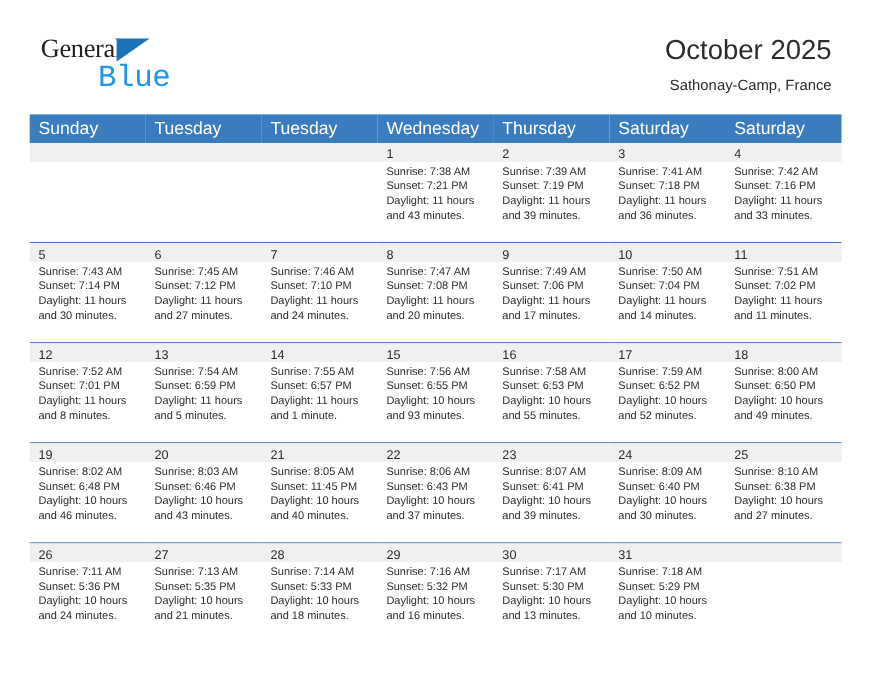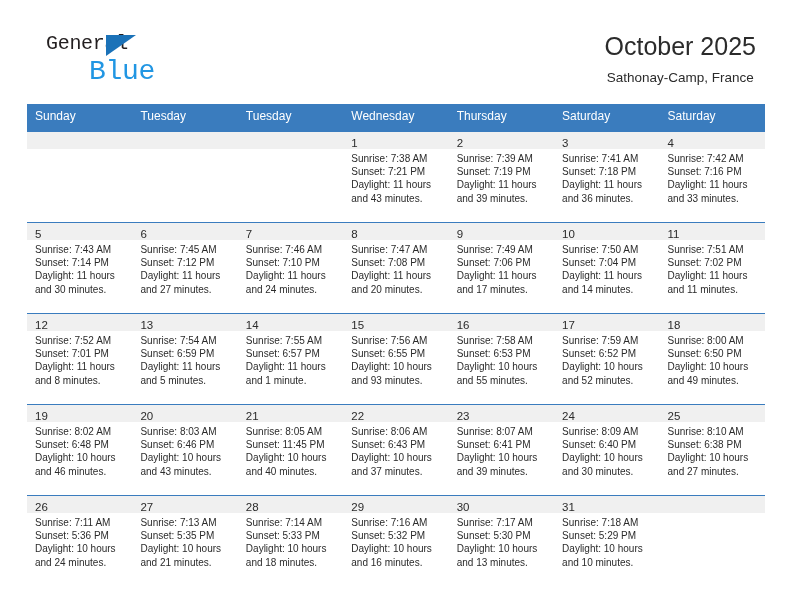--- a/index.html
+++ b/index.html
@@ -31,26 +31,26 @@
   }
   .brand {
     position: absolute;
     left: 34px;
     top: 32px;
     width: 180px;
     height: 56px;
   }
   .brand-general {
     position: absolute;
-    left: 12px;
+    left: 3px;
     top: 0px;
-    font-size: 20px;
+    font-size: 24px;
     letter-spacing: -0.3px;
     color: #231f20;
-    font-family: Liberation Mono, monospace;
+    font-family: Liberation Serif, serif;
   }
   .brand-tri {
     position: absolute;
     left: 72px;
     top: 3px;
     width: 0;
     height: 0;
     border-left: 30px solid #1b72b8;
     border-bottom: 21px solid transparent;
   }
@@ -60,21 +60,21 @@
     top: 24px;
     font-size: 28px;
     letter-spacing: -0.3px;
     color: #2196e3;
     font-family: Liberation Mono, monospace;
   }
   .title-block {
     position: absolute;
     right: 36px;
     top: 30px;
-    text-align: center;
+    text-align: right;
   }
   .cal-title {
     font-size: 25px;
     color: #2b2b2b;
     line-height: 32px;
     white-space: nowrap;
   }
   .cal-subtitle {
     font-size: 13.5px;
     color: #2b2b2b;
@@ -88,24 +88,24 @@
     position: absolute;
     left: 27px;
     top: 104px;
     width: 738px;
     border-collapse: collapse;
     table-layout: fixed;
   }
   .calendar th {
     background: #3a7cbe;
     color: #ffffff;
-    font-size: 12px;
+    font-size: 16px;
     font-weight: normal;
     text-align: left;
-    padding: 5px 0 9px 8px;
+    padding: 5px 0 3px 8px;
     height: 12px;
     vertical-align: middle;
   }
   .calendar td {
     width: 105.43px;
     padding: 0;
     vertical-align: top;
     border-bottom: 1.4px solid #3a7cbe;
     height: 78px;
   }

